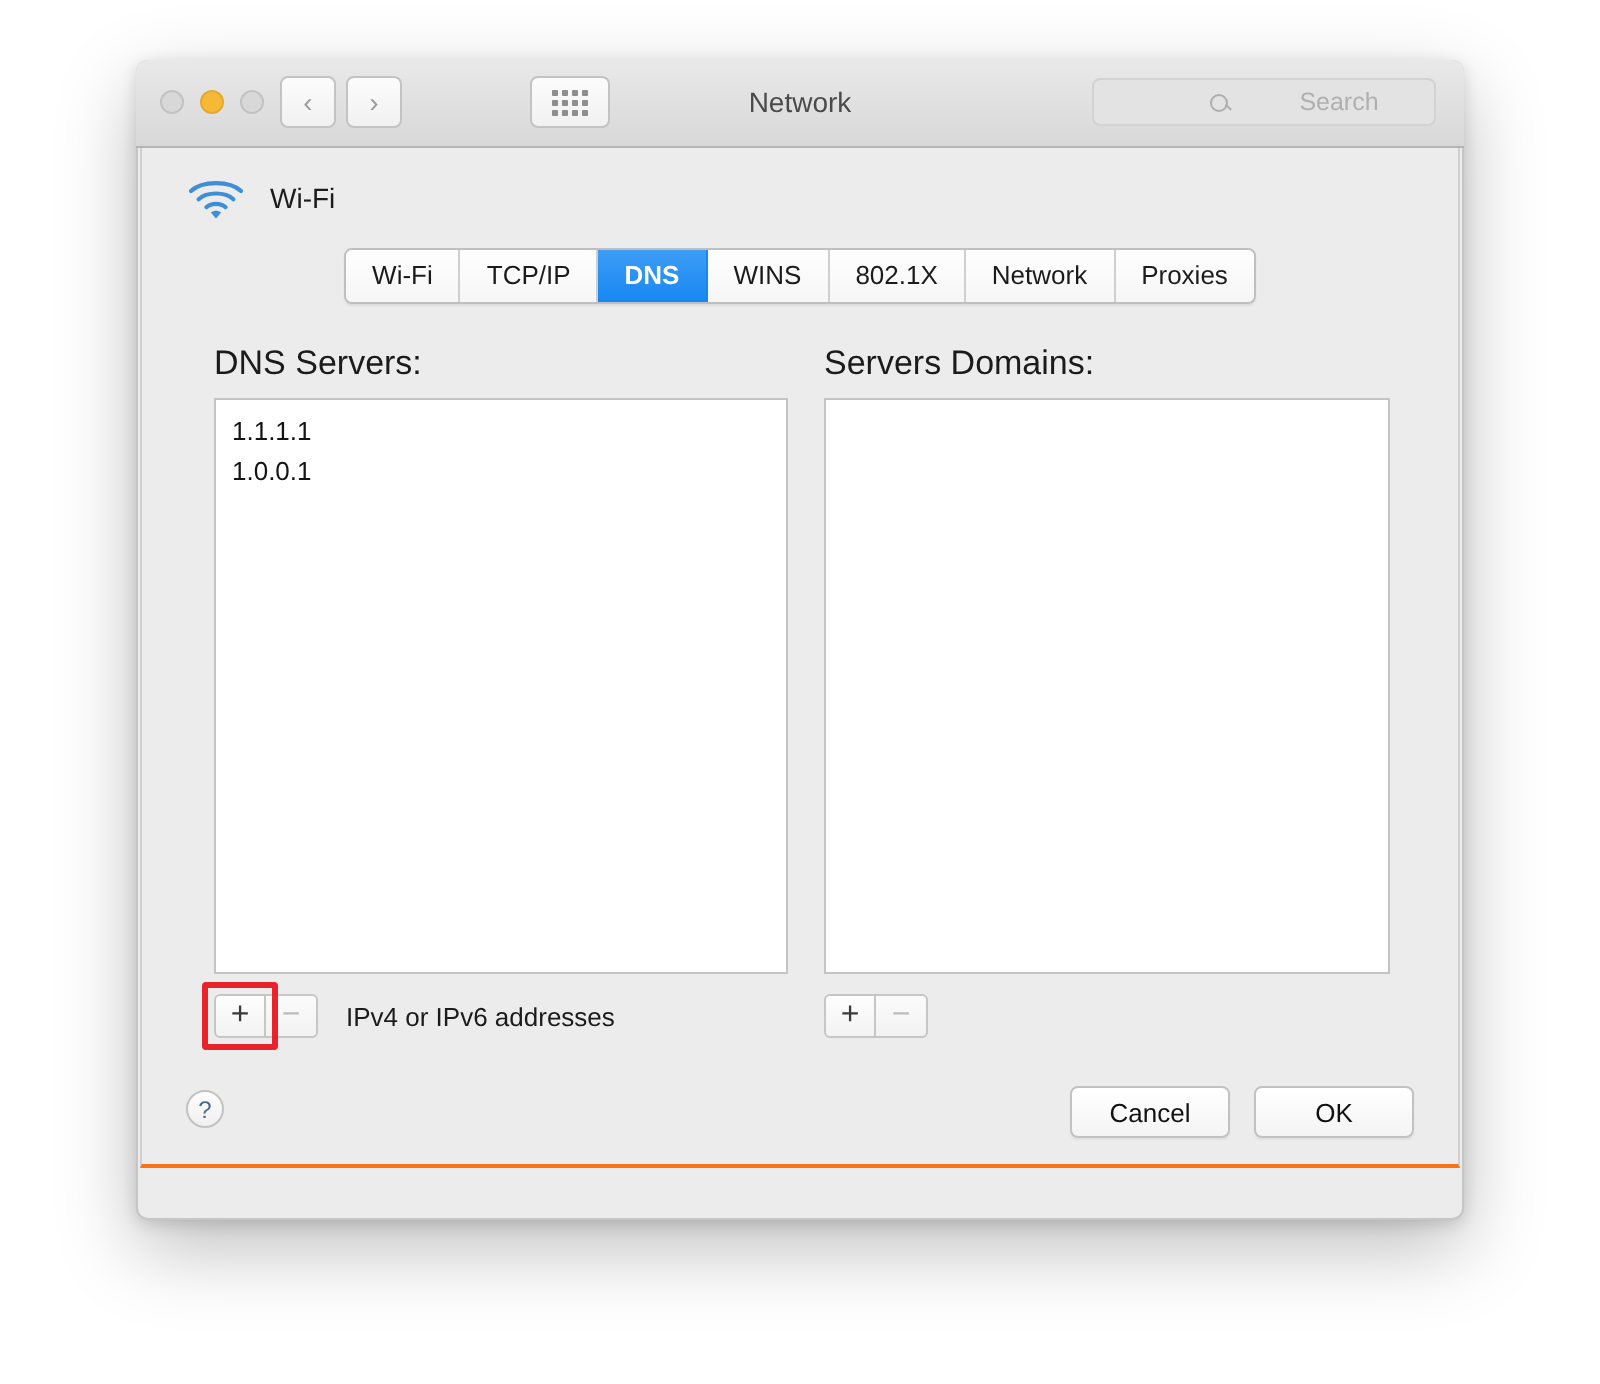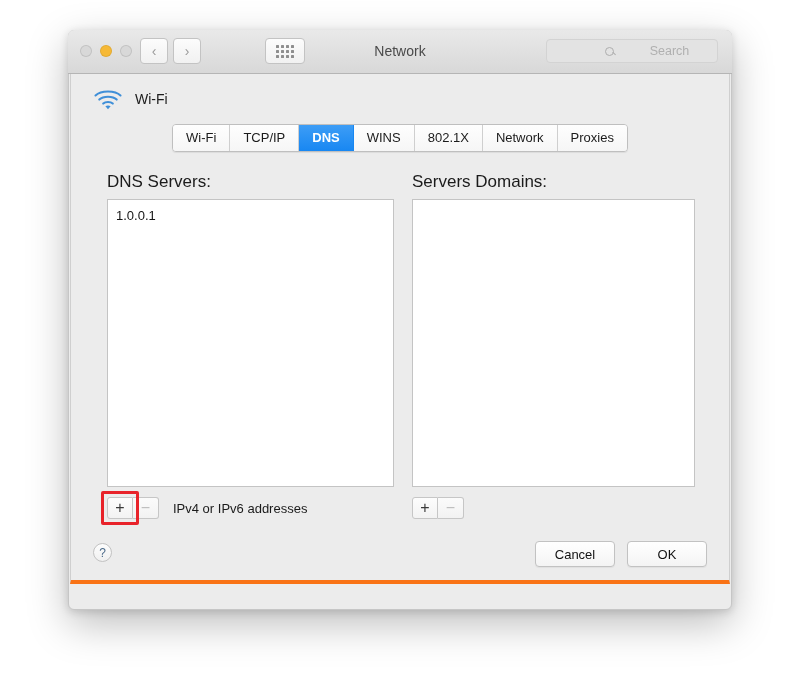--- a/index.html
+++ b/index.html
@@ -129,21 +129,21 @@
   
   #sheet {
     position: absolute;
     left: 70px;
     top: 74px;
     width: 660px;
     height: 510px;
     background: #ececec;
     border-left: 1px solid #cfcfcf;
     border-right: 1px solid #cfcfcf;
-    border-bottom: 4px solid #f97316;
+    border-bottom: 2px solid #f97316;
   }
 
   .iface-header {
     position: absolute;
     left: 22px; top: 14px;
     display: flex; align-items: center; gap: 12px;
   }
   .wifi-icon { width: 30px; height: 22px; }
   .iface-name { font-size: 14px; color: #1c1c1c; }
 
@@ -348,20 +348,21 @@
       <div class="tab">WINS</div>
       <div class="tab">802.1X</div>
       <div class="tab">Network</div>
       <div class="tab">Proxies</div>
     </div>
   </div>
 
   <div class="col col-left">
     <span class="col-label">DNS Servers:</span>
     <div class="listbox">
+      <div class="list-row">1.1.1.1</div>
       <div class="list-row">1.0.0.1</div>
     </div>
     <div class="btn-row">
       <div class="pm-group">
         <div class="pm-btn plus">+</div>
         <div class="pm-btn minus">−</div>
         <div class="highlight-box"></div>
       </div>
       <span class="hint">IPv4 or IPv6 addresses</span>
     </div>

